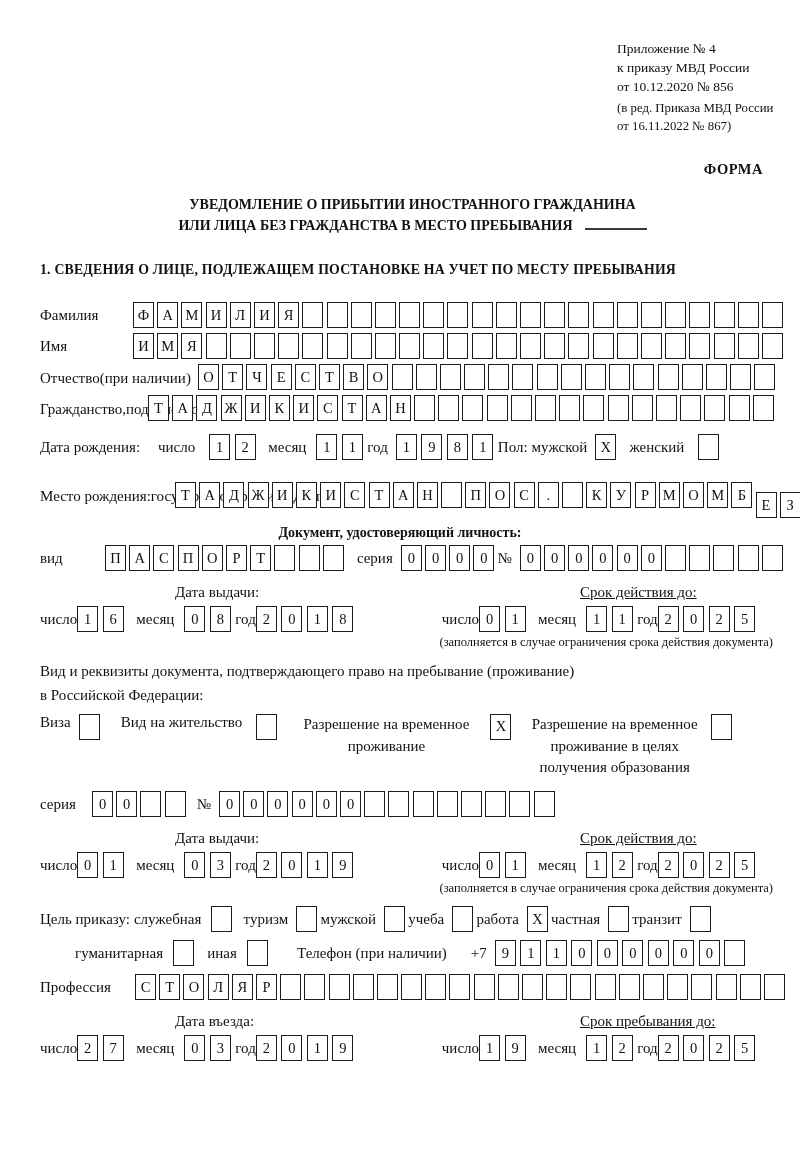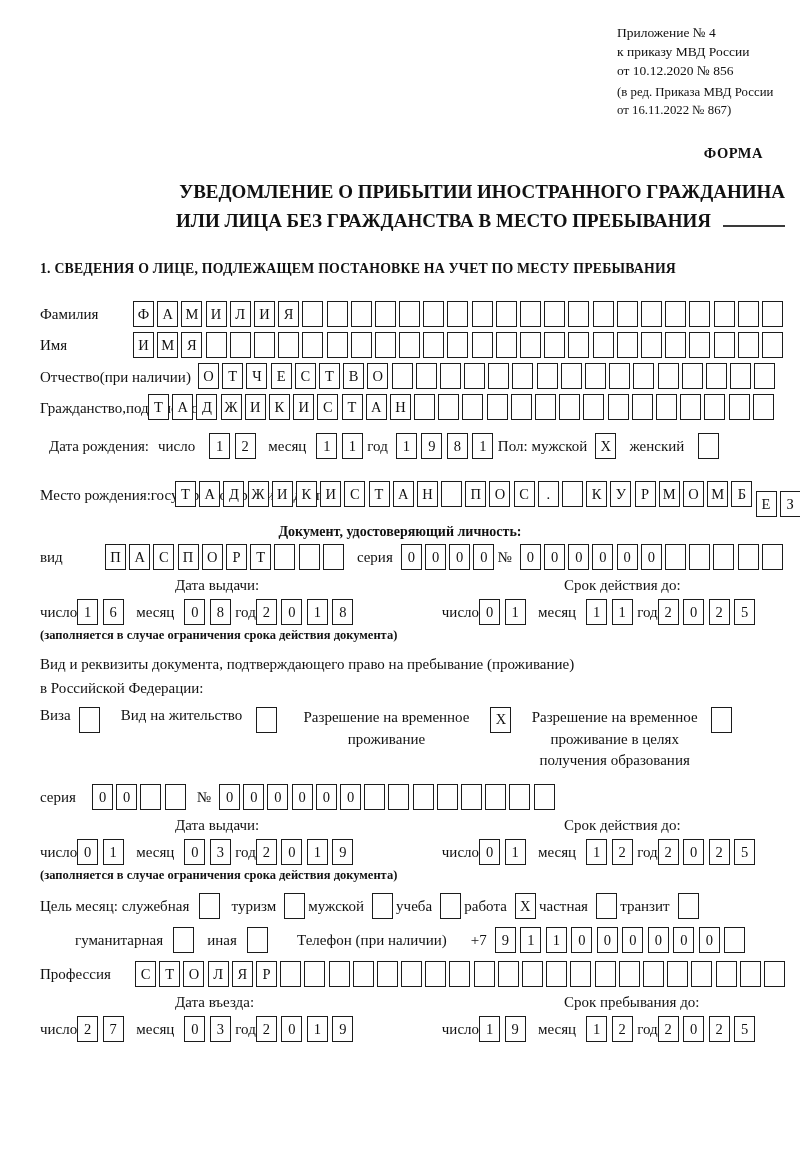--- a/index.html
+++ b/index.html
@@ -1,42 +1,42 @@
 <!DOCTYPE html>
 <html><head>
 <meta charset="utf-8">
 <style>
   html,body{margin:0;padding:0;background:#fff;}
   body{width:800px;height:1163px;overflow:hidden;font-family:"Liberation Serif",serif;color:#111;}
-  .page{box-sizing:border-box;width:800px;height:1163px;padding:24px 5px 0 40px;position:relative;}
+  .page{box-sizing:border-box;width:800px;height:1163px;padding:40px 5px 0 40px;position:relative;}
 
   
   .appendix{margin-left:577px;font-size:13.5px;line-height:1.4;}
   .revision{margin-left:577px;font-size:12.8px;line-height:1.4;margin-top:3px;}
   .forma{width:755px;text-align:right;padding-right:32px;box-sizing:border-box;font-weight:bold;font-size:14.5px;margin-top:26px;letter-spacing:.5px;}
 
-  .title{width:745px;text-align:right;font-weight:bold;font-size:19px;line-height:1.5;margin-top:16px;}
+  .title{width:745px;text-align:center;font-weight:bold;font-size:14px;line-height:1.5;margin-top:16px;}
   .uline{display:inline-block;width:62px;border-bottom:2px solid #3a3a3a;margin-left:12px;}
   .sect{font-weight:bold;font-size:13.8px;margin-top:26px;letter-spacing:.2px;}
 
   
   .row{display:flex;align-items:center;margin-top:5px;}
   .rowt{display:flex;align-items:flex-start;margin-top:5px;}
   .lbl{font-size:15px;flex-shrink:0;}
   .lblml{font-size:15px;line-height:29px;flex-shrink:0;}
   .boxes{display:flex;flex-wrap:nowrap;}
   .cell{box-sizing:border-box;width:21px;height:26px;border:1.6px solid #1c1c1c;margin-right:3.2px;
         display:flex;align-items:center;justify-content:center;font-size:14.5px;flex-shrink:0;background:#fff;}
   .dgrp .cell{margin-right:4.5px;}
   .gap8{width:8px;flex-shrink:0;} .gap10{width:10px;flex-shrink:0;} .gap14{width:14px;flex-shrink:0;}
 
   .w93{width:93px;} .w158{width:158px;} .w108{width:108px;} .w135{width:135px;} .w118{width:118px;}
-  .caprow{position:relative;height:20px;margin-top:7px;font-size:15px;text-align:right;}
-  .cap1{position:absolute;left:135px;} .cap2{position:absolute;left:524px;}
-  .note{font-size:12.5px;width:755px;text-align:left;padding-right:22px;box-sizing:border-box;margin-top:3px;font-weight:bold;}
+  .caprow{position:relative;height:20px;margin-top:13px;font-size:15px;text-align:right;}
+  .cap1{position:absolute;left:135px;} .cap2{position:absolute;left:540px;text-decoration:underline;}
+  .note{font-size:12.5px;width:755px;text-align:right;padding-right:22px;box-sizing:border-box;margin-top:3px;}
   .intro{font-size:15px;margin-top:10px;line-height:1.55;}
   .center-heading{width:720px;text-align:center;font-weight:bold;font-size:14px;margin-top:7px;}
   .optlbl{font-size:15px;text-align:center;line-height:1.45;}
   .stack{display:flex;}
   .brow{margin-top:10px;}
 </style>
 </head>
 <body>
 
 <div class="page">
@@ -188,21 +188,21 @@
         <span class="cell"></span>
         <span class="cell"></span>
         <span class="cell"></span>
         <span class="cell"></span>
         <span class="cell"></span>
         <span class="cell"></span>
         <span class="cell"></span>
       </span>
   </div>
 
-  <div class="row" style="margin-top:10px;text-align:center;">
+  <div class="row" style="margin-top:10px;">
     <span class="lbl w118">Дата рождения:</span>
     <span class="lbl">число</span><span class="gap14"></span>
     <span class="boxes dgrp">
         <span class="cell">1</span>
         <span class="cell">2</span>
       </span><span class="gap8"></span>
     <span class="lbl">месяц</span><span class="gap10"></span>
     <span class="boxes dgrp">
         <span class="cell">1</span>
         <span class="cell">1</span>
@@ -503,21 +503,21 @@
     <span class="boxes dgrp">
         <span class="cell">2</span>
         <span class="cell">0</span>
         <span class="cell">2</span>
         <span class="cell">5</span>
       </span>
   </div>
   <div class="note">(заполняется в случае ограничения срока действия документа)</div>
 
   <div class="row" style="margin-top:10px;">
-    <span class="lbl">Цель месяц:</span>&nbsp;
+    <span class="lbl">Цель приказу:</span>&nbsp;
     <span class="lbl">служебная</span><span class="gap10"></span>
     <span class="boxes">
         <span class="cell"></span>
       </span><span class="gap8"></span>
     <span class="lbl">туризм</span><span class="gap8"></span>
     <span class="boxes">
         <span class="cell"></span>
       </span>
     <span class="lbl">мужской</span><span class="gap8"></span>
     <span class="boxes">

